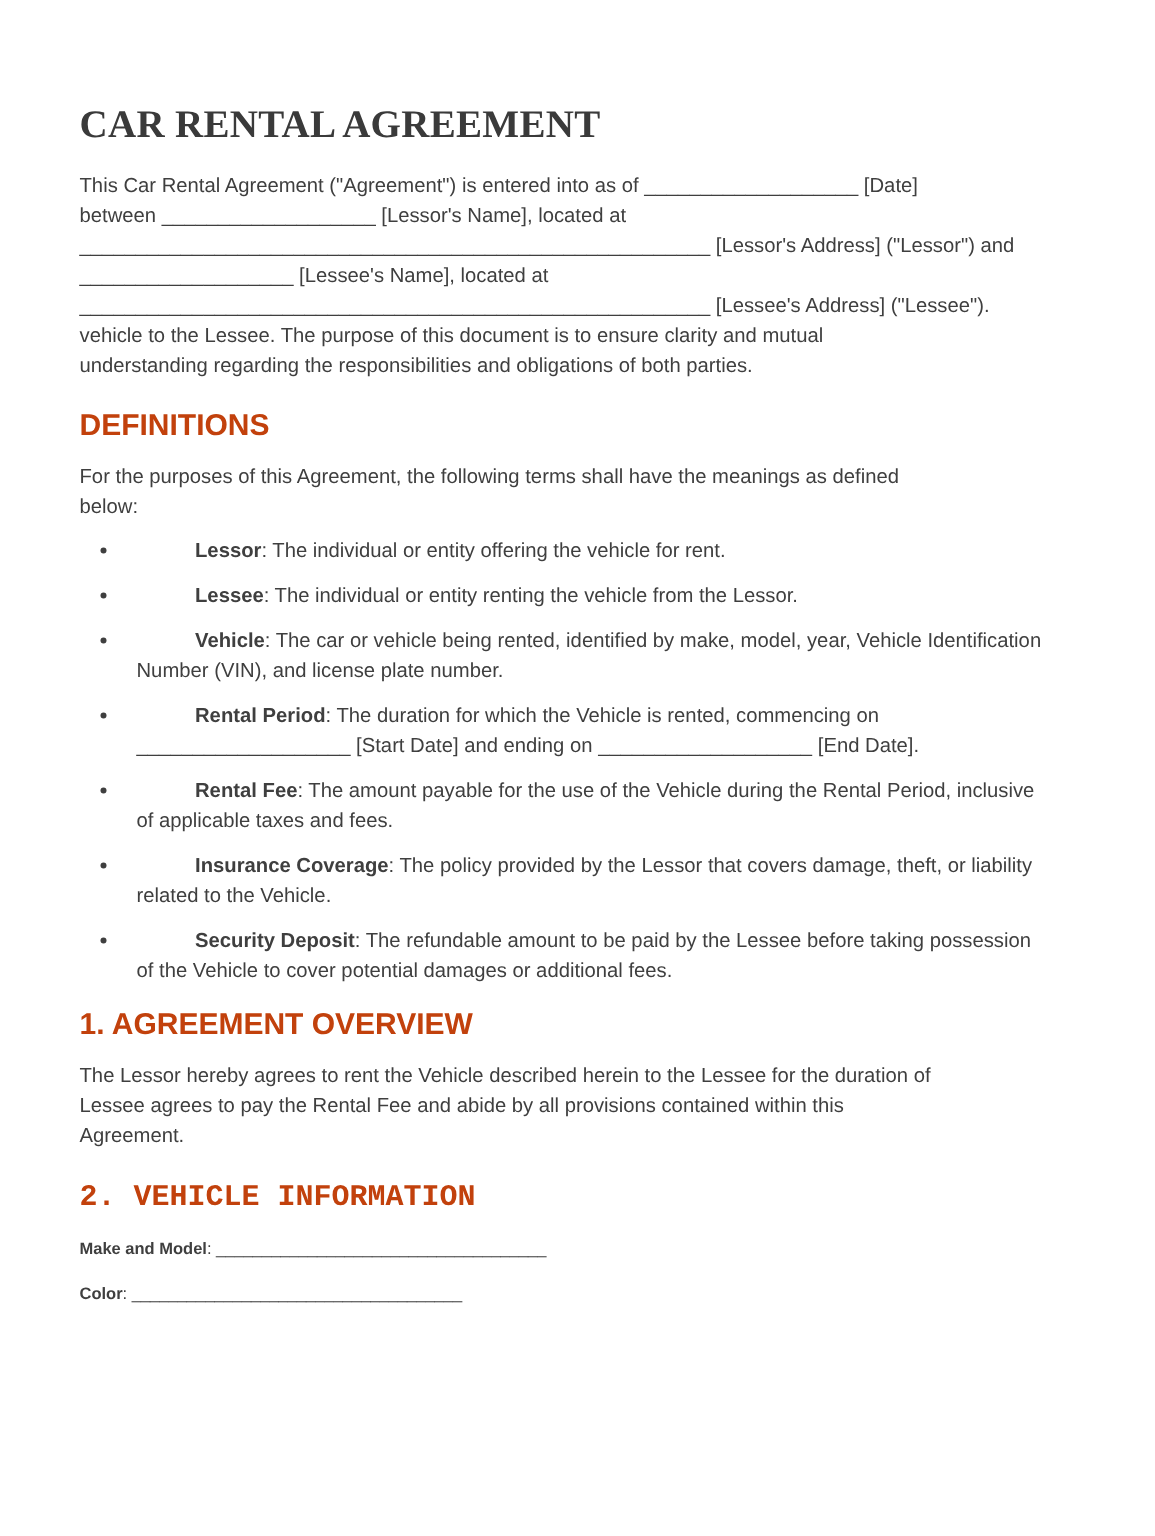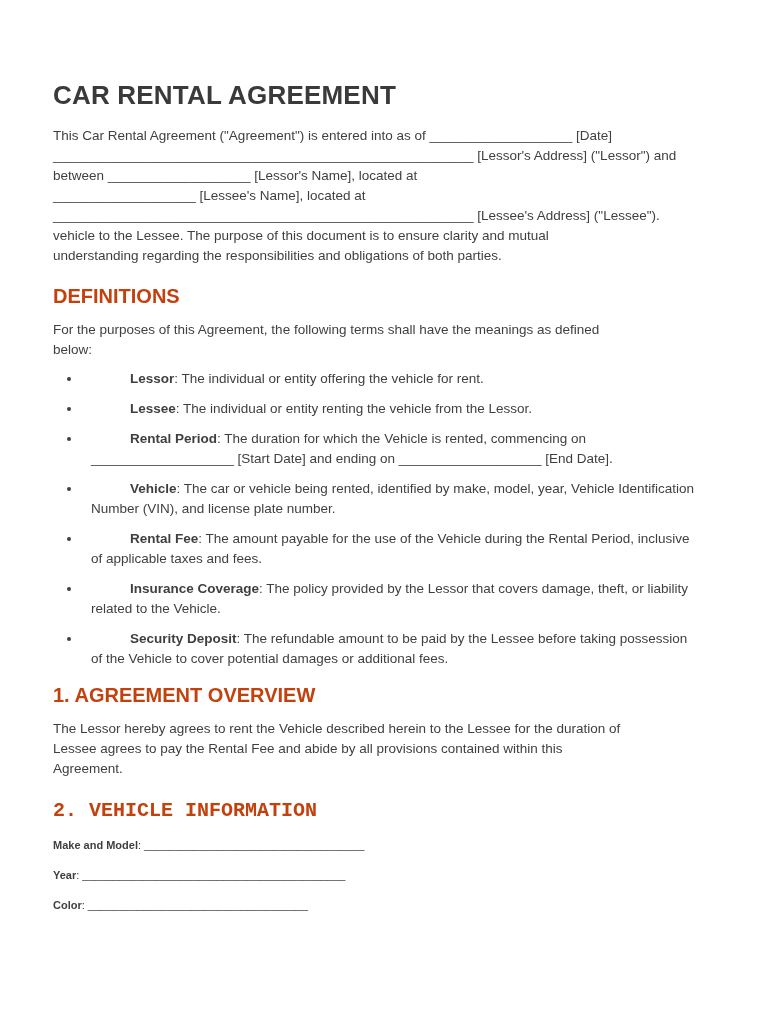--- a/index.html
+++ b/index.html
@@ -17,22 +17,23 @@
     padding: 68px 57px 0 53px;
     font-family: "Liberation Sans", sans-serif;
     color: #3f3f3f;
     background: #ffffff;
   }
   h1.doc-title {
     font-size: 26px;
     line-height: 30px;
     font-weight: 700;
     color: #3a3a3a;
-    margin: 12px 0 16px 0;
+    margin: 0 0 16px 0;
     letter-spacing: 0.2px;
+    font-family: Liberation Serif, serif;
   }
   h2.section-heading {
     font-size: 20px;
     line-height: 24px;
     font-weight: 700;
     color: #c2410c;
     margin: 18px 0 12px 0;
   }
   h2.mt-overview { margin-top: 14px; }
   h2.mt-vehicle  { margin-top: 20px; font-family: Liberation Mono, monospace; }
@@ -82,55 +83,54 @@
 </style>
 </head>
 <body>
 
 <div class="page">
 
   <h1 class="doc-title">CAR RENTAL AGREEMENT</h1>
 
   <div class="para">
     <div class="line">This Car Rental Agreement ("Agreement") is entered into as of ___________________ [Date]</div>
+    <div class="line">between ___________________ [Lessor's Name], located at</div>
     <div class="line">________________________________________________________ [Lessor's Address] ("Lessor") and</div>
-    <div class="line">between ___________________ [Lessor's Name], located at</div>
     <div class="line">___________________ [Lessee's Name], located at</div>
     <div class="line">________________________________________________________ [Lessee's Address] ("Lessee").</div>
     <div class="line">vehicle to the Lessee. The purpose of this document is to ensure clarity and mutual</div>
     <div class="line">understanding regarding the responsibilities and obligations of both parties.</div>
   </div>
 
   <h2 class="section-heading">DEFINITIONS</h2>
 
   <div class="para">
     <div class="line">For the purposes of this Agreement, the following terms shall have the meanings as defined</div>
     <div class="line">below:</div>
   </div>
 
   <ul class="defs">
     <li><span class="term">Lessor</span><span>: The individual or entity offering the vehicle for rent.</span></li>
     <li><span class="term">Lessee</span><span>: The individual or entity renting the vehicle from the Lessor.</span></li>
+    <li><span class="term">Vehicle</span><span>: The car or vehicle being rented, identified by make, model, year, Vehicle Identification Number (VIN), and license plate number.</span></li>
     <li><span class="term">Rental Period</span><span>: The duration for which the Vehicle is rented, commencing on ___________________ [Start Date] and ending on ___________________ [End Date].</span></li>
-    <li><span class="term">Vehicle</span><span>: The car or vehicle being rented, identified by make, model, year, Vehicle Identification Number (VIN), and license plate number.</span></li>
     <li><span class="term">Rental Fee</span><span>: The amount payable for the use of the Vehicle during the Rental Period, inclusive of applicable taxes and fees.</span></li>
     <li><span class="term">Insurance Coverage</span><span>: The policy provided by the Lessor that covers damage, theft, or liability related to the Vehicle.</span></li>
     <li><span class="term">Security Deposit</span><span>: The refundable amount to be paid by the Lessee before taking possession of the Vehicle to cover potential damages or additional fees.</span></li>
   </ul>
 
   <h2 class="section-heading mt-overview">1. AGREEMENT OVERVIEW</h2>
 
   <div class="para">
     <div class="line">The Lessor hereby agrees to rent the Vehicle described herein to the Lessee for the duration of</div>
     <div class="line">Lessee agrees to pay the Rental Fee and abide by all provisions contained within this</div>
     <div class="line">Agreement.</div>
   </div>
 
   <h2 class="section-heading mt-vehicle">2. VEHICLE INFORMATION</h2>
 
 
   <div>
     <div class="field"><span class="label">Make and Model</span><span class="blank">: ____________________________________</span></div>
-    <div class="field"><span class="label">Year</span><span class="blank">: ___________________________________________</span></div>
     <div class="field"><span class="label">Color</span><span class="blank">: ____________________________________</span></div>
   </div>
 
 </div>
 
 </body></html>

